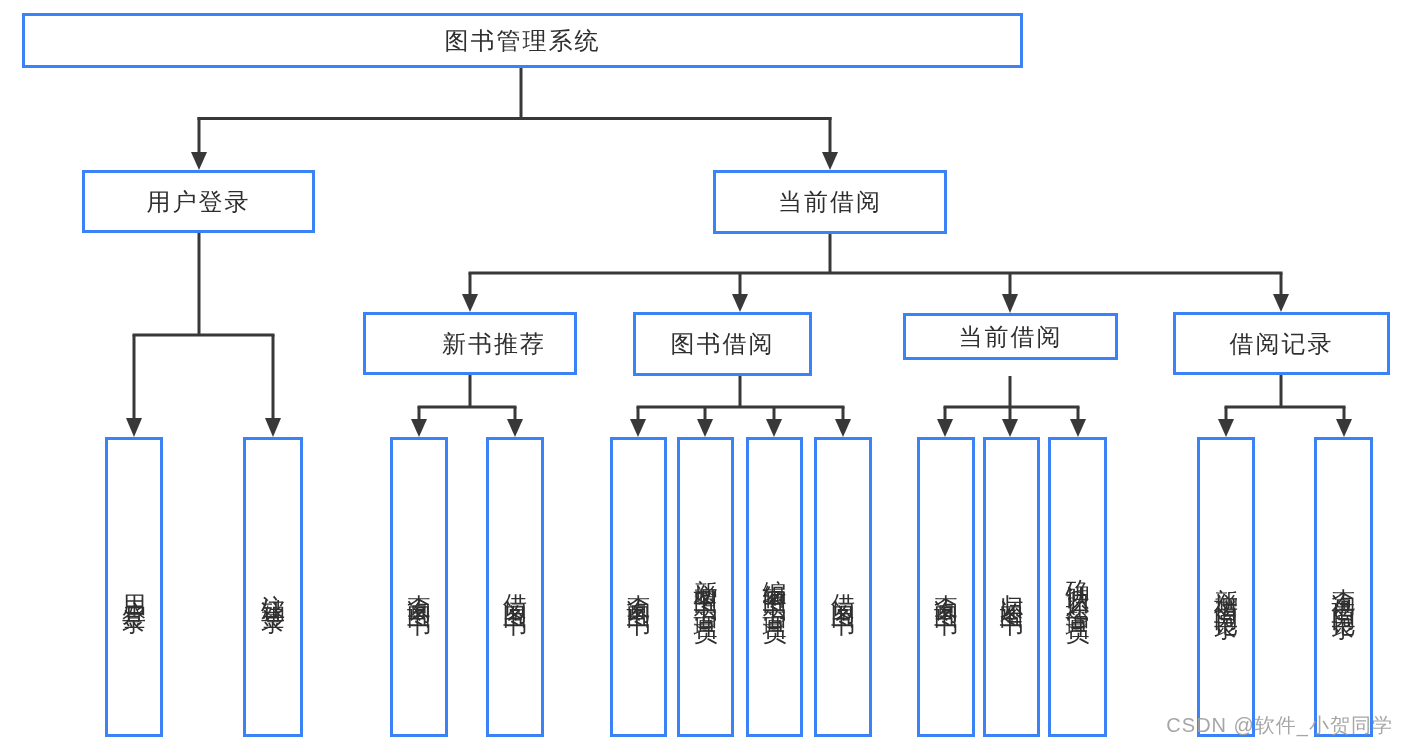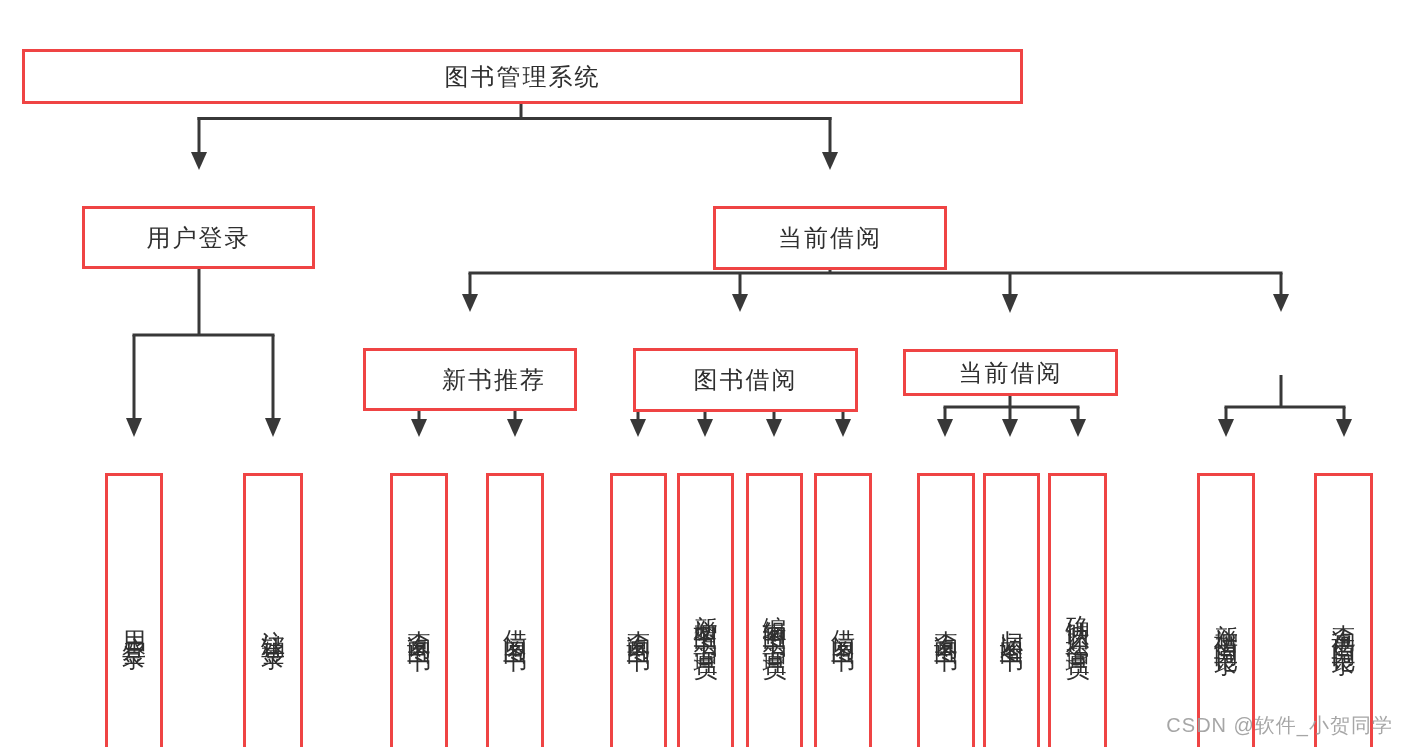--- a/index.html
+++ b/index.html
@@ -19,28 +19,27 @@
     position: absolute;
     left: 0;
     top: 0;
     width: 1405px;
     height: 747px;
     pointer-events: none;
   }
   .node {
     position: absolute;
     box-sizing: border-box;
-    border: 3px solid #ef4444;
+    border: 3px solid #3b82f6;
     background: #ffffff;
     display: flex;
     align-items: center;
     justify-content: center;
     color: #2f2f2f;
     z-index: 2;
-    margin-top: 36px;
   }
   .hnode {
     font-size: 24px;
     letter-spacing: 2px;
     white-space: nowrap;
   }
   .vnode span {
     writing-mode: vertical-rl;
     text-orientation: mixed;
     font-size: 24px;
@@ -136,26 +135,29 @@
   <div class="node hnode" style="left:82px; top:170px; width:233px; height:63px;">
     <span>用户登录</span>
   </div>
   <div class="node hnode" style="left:713px; top:170px; width:234px; height:64px;">
     <span>当前借阅</span>
   </div>
 
   <div class="node hnode" style="left:363px; top:312px; width:214px; height:63px;padding-left:48px;">
     <span>新书推荐</span>
   </div>
-  <div class="node hnode" style="left:633px; top:312px; width:225px; height:64px;">
+  <div class="node hnode" style="left:633px; top:312px; width:179px; height:64px;">
     <span>图书借阅</span>
   </div>
   <div class="node hnode" style="left:903px; top:313px; width:215px; height:47px;">
     <span>当前借阅</span>
   </div>
+  <div class="node hnode" style="left:1173px; top:312px; width:217px; height:63px;">
+    <span>借阅记录</span>
+  </div>
 
   <div class="node vnode" style="left:105px; top:437px; width:58px; height:300px;">
     <span>用户登录</span>
   </div>
   <div class="node vnode" style="left:243px; top:437px; width:60px; height:300px;">
     <span>注销登录</span>
   </div>
 
   <div class="node vnode" style="left:390px; top:437px; width:58px; height:300px;">
     <span>查询图书</span>

